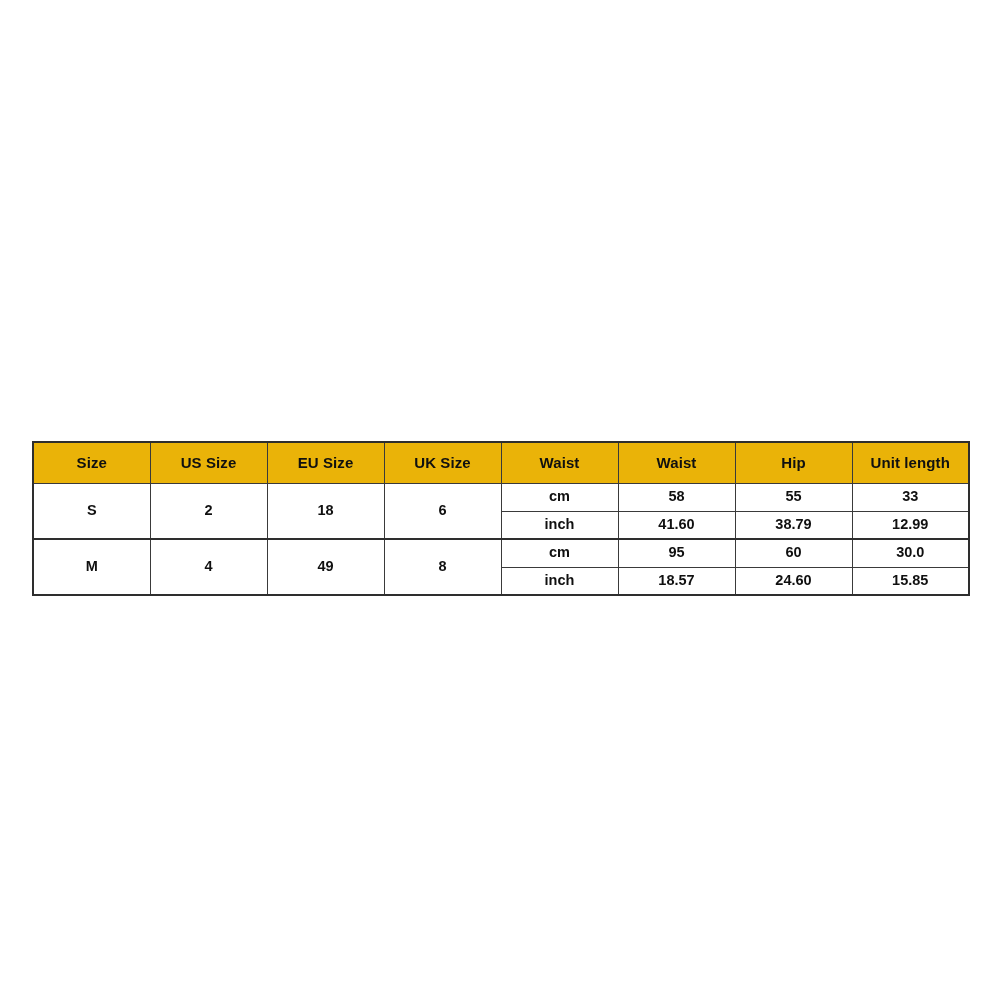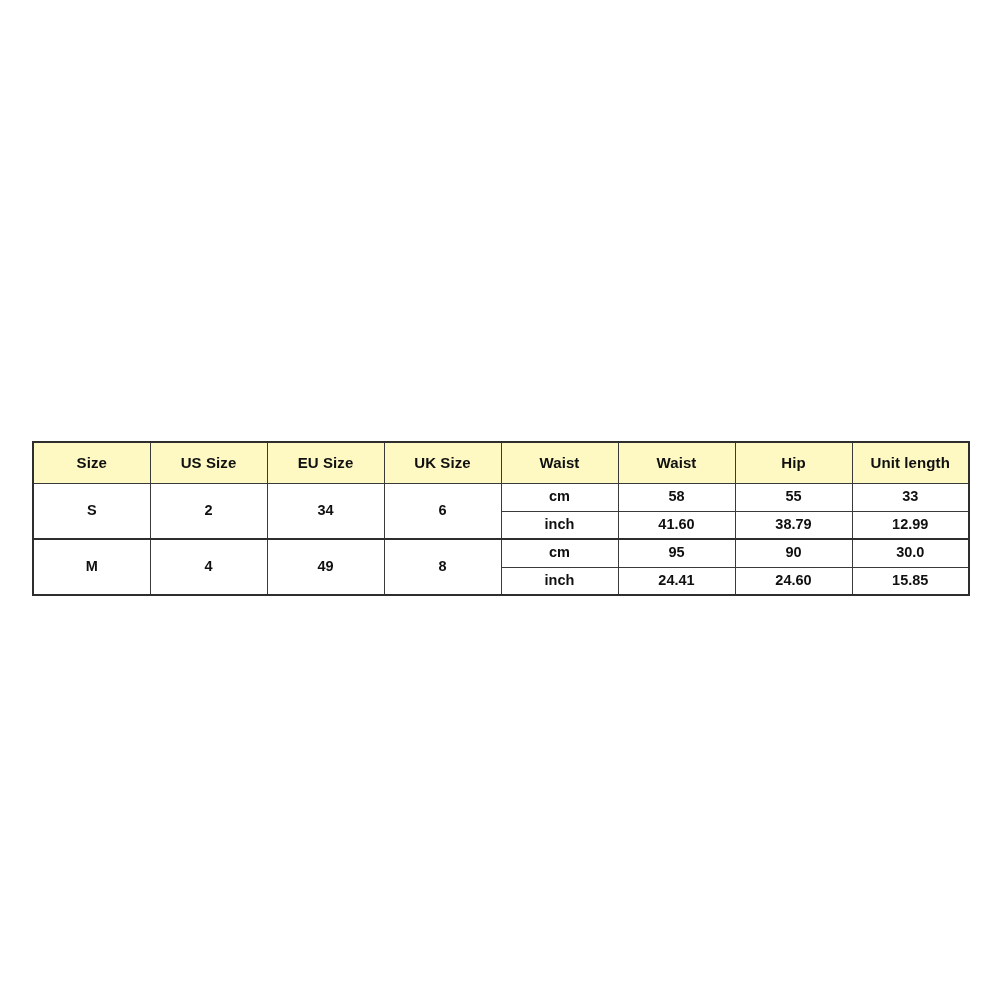--- a/index.html
+++ b/index.html
@@ -39,21 +39,21 @@
     text-align: center;
     vertical-align: middle;
     font-weight: bold;
     color: #101010;
     padding: 0;
     line-height: 1.1;
   }
 
   table.size-chart thead th {
     height: 40px;
-    background: #fef9c3;
+    background: #eab308;
     font-size: 15px;
     letter-spacing: 0.1px;
   }
 
   table.size-chart tbody td {
     background: #ffffff;
     font-size: 14.5px;
   }
 
   td.span-cell {
@@ -96,21 +96,21 @@
         <th>Waist</th>
         <th>Hip</th>
         <th>Unit length</th>
       </tr>
     </thead>
     <tbody>
 
       <tr>
         <td class="span-cell" rowspan="2">S</td>
         <td class="span-cell" rowspan="2">2</td>
-        <td class="span-cell" rowspan="2">34</td>
+        <td class="span-cell" rowspan="2">18</td>
         <td class="span-cell" rowspan="2">6</td>
         <td class="unit-cell">cm</td>
         <td class="meas-cell">58</td>
         <td class="meas-cell">55</td>
         <td class="meas-cell">33</td>
       </tr>
 
       <tr>
         <td class="unit-cell">inch</td>
         <td class="meas-cell">41.60</td>
@@ -118,26 +118,26 @@
         <td class="meas-cell">12.99</td>
       </tr>
 
       <tr class="block-start">
         <td class="span-cell" rowspan="2">M</td>
         <td class="span-cell" rowspan="2">4</td>
         <td class="span-cell" rowspan="2">49</td>
         <td class="span-cell" rowspan="2">8</td>
         <td class="unit-cell">cm</td>
         <td class="meas-cell">95</td>
-        <td class="meas-cell">90</td>
+        <td class="meas-cell">60</td>
         <td class="meas-cell">30.0</td>
       </tr>
 
       <tr>
         <td class="unit-cell">inch</td>
-        <td class="meas-cell">24.41</td>
+        <td class="meas-cell">18.57</td>
         <td class="meas-cell">24.60</td>
         <td class="meas-cell">15.85</td>
       </tr>
 
     </tbody>
   </table>
 </div>
 
 </body></html>

